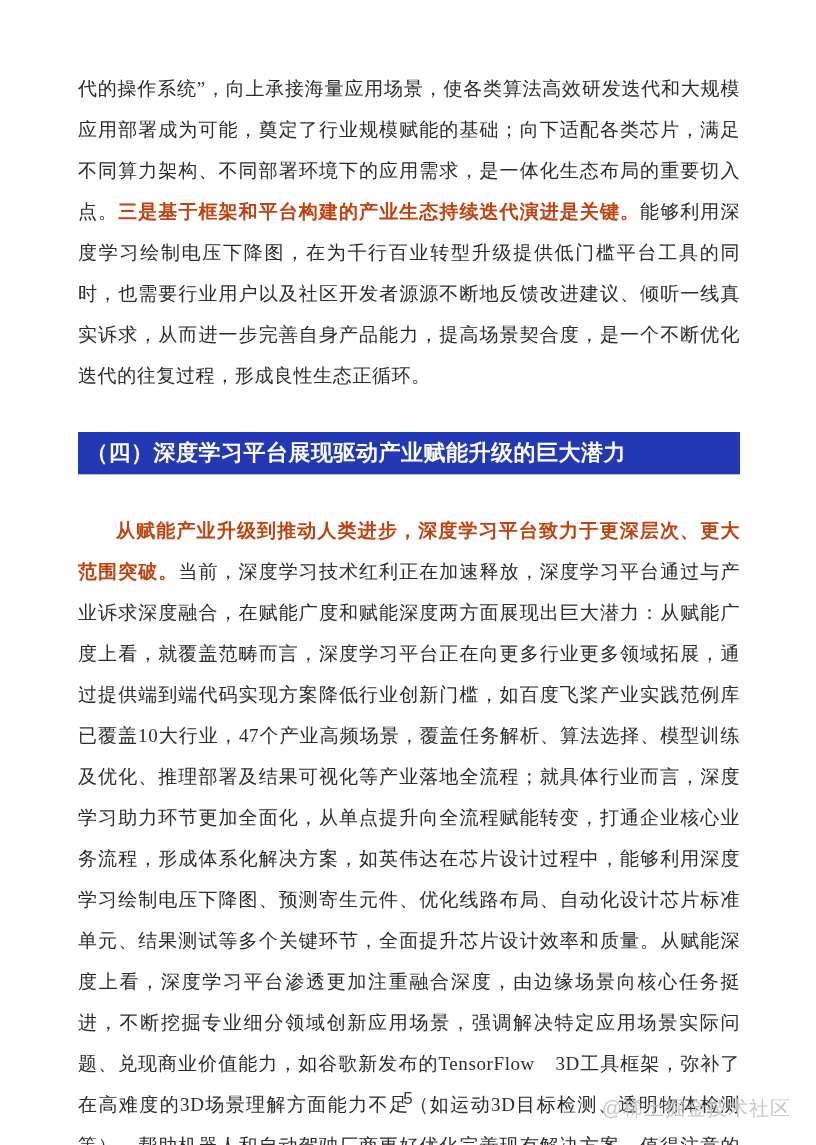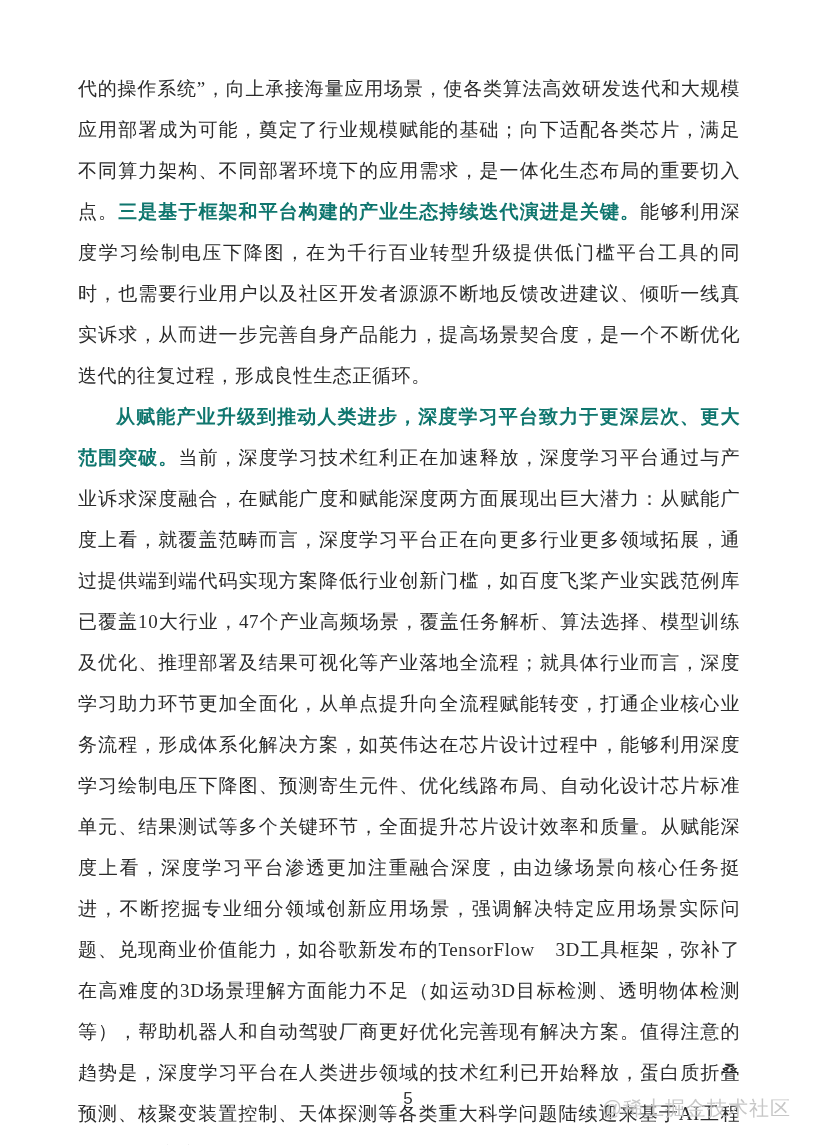--- a/index.html
+++ b/index.html
@@ -20,21 +20,21 @@
   }
   p.body-text {
     font-size: 19px;
     line-height: 41px;
     letter-spacing: 0.6px;
     color: #2b2b2b;
     text-align: justify;
   }
   p.body-text b {
     font-weight: 700;
-    color: #0f766e;
+    color: #c2410c;
   }
   p.indent-first {
     text-indent: 2em;
   }
   .section-banner {
     margin-top: 36px;
     margin-bottom: 36px;
     height: 42px;
     line-height: 42px;
     background: #2338b4;
@@ -71,20 +71,23 @@
 </head>
 <body>
 
 <div class="page">
   <div class="content">
 
     <p class="body-text">
       <span>代的操作系统”，向上承接海量应用场景，使各类算法高效研发迭代和大规模应用部署成为可能，奠定了行业规模赋能的基础；向下适配各类芯片，满足不同算力架构、不同部署环境下的应用需求，是一体化生态布局的重要切入点。</span><b>三是基于框架和平台构建的产业生态持续迭代演进是关键。</b><span>能够利用深度学习绘制电压下降图，在为千行百业转型升级提供低门槛平台工具的同时，也需要行业用户以及社区开发者源源不断地反馈改进建议、倾听一线真实诉求，从而进一步完善自身产品能力，提高场景契合度，是一个不断优化迭代的往复过程，形成良性生态正循环。</span>
     </p>
 
+    <div class="section-banner">
+      <span>（四）深度学习平台展现驱动产业赋能升级的巨大潜力</span>
+    </div>
 
     <p class="body-text indent-first">
       <b>从赋能产业升级到推动人类进步，深度学习平台致力于更深层次、更大范围突破。</b><span>当前，深度学习技术红利正在加速释放，深度学习平台通过与产业诉求深度融合，在赋能广度和赋能深度两方面展现出巨大潜力：从赋能广度上看，就覆盖范畴而言，深度学习平台正在向更多行业更多领域拓展，通过提供端到端代码实现方案降低行业创新门槛，如百度飞桨产业实践范例库已覆盖10大行业，47个产业高频场景，覆盖任务解析、算法选择、模型训练及优化、推理部署及结果可视化等产业落地全流程；就具体行业而言，深度学习助力环节更加全面化，从单点提升向全流程赋能转变，打通企业核心业务流程，形成体系化解决方案，如英伟达在芯片设计过程中，能够利用深度学习绘制电压下降图、预测寄生元件、优化线路布局、自动化设计芯片标准单元、结果测试等多个关键环节，全面提升芯片设计效率和质量。从赋能深度上看，深度学习平台渗透更加注重融合深度，由边缘场景向核心任务挺进，不断挖掘专业细分领域创新应用场景，强调解决特定应用场景实际问题、兑现商业价值能力，如谷歌新发布的TensorFlow　3D工具框架，弥补了在高难度的3D场景理解方面能力不足（如运动3D目标检测、透明物体检测等），帮助机器人和自动驾驶厂商更好优化完善现有解决方案。值得注意的趋势是，深度学习平台在人类进步领域的技术红利已开始释放，蛋白质折叠预测、核聚变装置控制、天体探测等各类重大科学问题陆续迎来基于AI工程化的解决方案，为人类攻克NP-hard级别的科学发展史里程碑问题带来新曙光。</span>
     </p>
 
   </div>
 
   <div class="page-number">5</div>
   <div class="watermark">@稀土掘金技术社区</div>
 </div>

